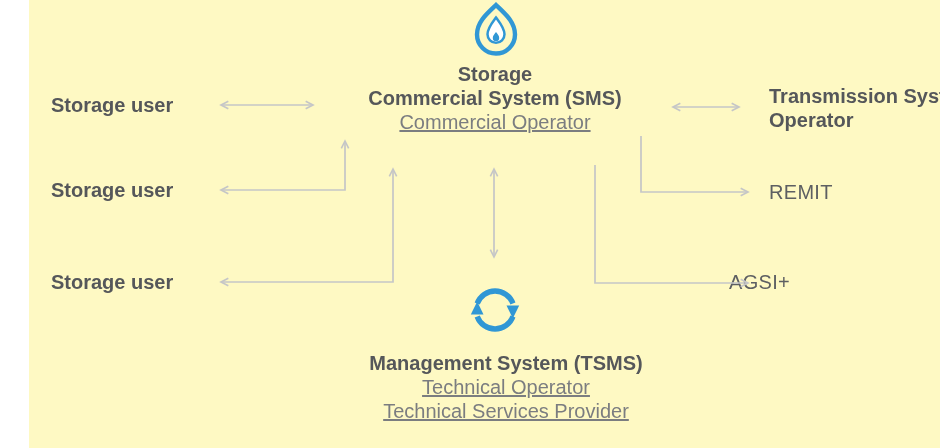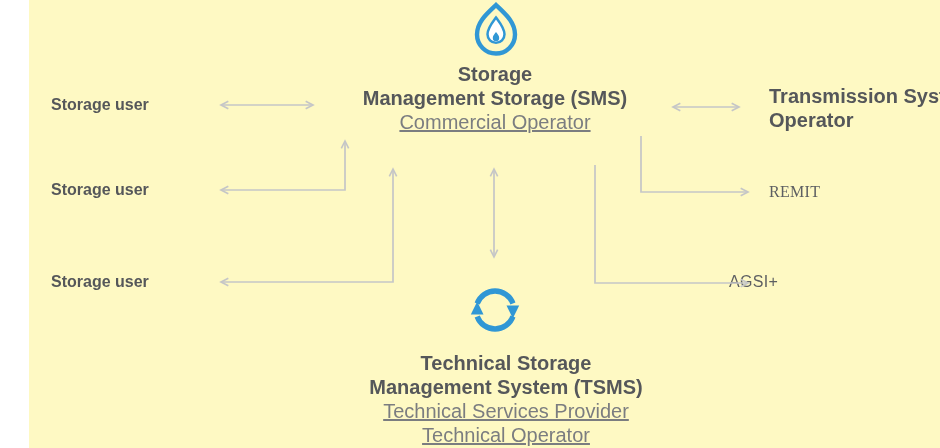--- a/index.html
+++ b/index.html
@@ -6,21 +6,21 @@
   .canvas{
     position:relative;
     width:940px;height:448px;
     background:#fef9c3;
     font-family:"Liberation Sans", sans-serif;
     overflow:hidden;
     margin-left:29px;
   }
   .lbl{
     position:absolute;
-    font-size:16px;line-height:24px;
+    font-size:20px;line-height:24px;
     color:#55575A;font-weight:700;
     white-space:nowrap;
   }
   .lbl.plain{font-weight:400;color:#5D5F62;letter-spacing:0.3px;}
   .center-block{
     position:absolute;text-align:center;
     font-size:20px;line-height:24px;color:#55575A;
   }
   .center-block .bold{font-weight:700;color:#55575A;}
   .center-block .muted{font-weight:400;color:#7B7D80;text-decoration:underline;}
@@ -38,45 +38,44 @@
 
   <div class="icon-wrap" style="left:441px;top:2px;">
     <svg width="52" height="58" viewBox="0 0 52 58" aria-hidden="true">
       <path d="M26,3 C16.5,12 7,20 7,32.5 A19,19 0 0 0 45,32.5 C45,20 35.5,12 26,3 Z" fill="none" stroke="#3097D5" stroke-width="4.4"></path>
       <path d="M26,15.5 C21.8,21.2 17.5,26.1 17.5,32.3 A8.5,8.5 0 0 0 34.5,32.3 C34.5,26.1 30.2,21.2 26,15.5 Z" fill="#ffffff" stroke="#3097D5" stroke-width="2.5"></path>
       <path d="M26,30 C24.4,32.1 22.8,33.7 22.8,35.9 A3.2,3.2 0 0 0 29.2,35.9 C29.2,33.7 27.6,32.1 26,30 Z" fill="#3097D5"></path>
     </svg>
   </div>
   <div class="center-block" style="left:296px;top:62px;width:340px;">
     <div class="bold">Storage</div>
-    <div class="bold">Management Storage (SMS)</div>
+    <div class="bold">Commercial System (SMS)</div>
     <div class="muted">Commercial Operator</div>
   </div>
 
   <div class="icon-wrap" style="left:438px;top:282px;">
     <svg width="56" height="58" viewBox="0 0 56 58" aria-hidden="true">
       <path d="M10.2,21.5 A19,19 0 0 1 45.9,21.5" fill="none" stroke="#3097D5" stroke-width="5.4"></path>
       <path d="M45.9,34.5 A19,19 0 0 1 10.2,34.5" fill="none" stroke="#3097D5" stroke-width="5.4"></path>
       <path d="M39.5,23.5 L52.2,23.5 L45.8,36.5 Z" fill="#3097D5"></path>
       <path d="M3.8,32.5 L16.5,32.5 L10.2,19.5 Z" fill="#3097D5"></path>
     </svg>
   </div>
   <div class="center-block" style="left:307px;top:351px;width:340px;">
-    <div class="bold">Technical Storage</div>
     <div class="bold">Management System (TSMS)</div>
+    <div class="muted">Technical Operator</div>
     <div class="muted">Technical Services Provider</div>
-    <div class="muted">Technical Operator</div>
   </div>
 
   <div class="lbl" style="left:22px;top:93px;">Storage user</div>
   <div class="lbl" style="left:22px;top:178px;">Storage user</div>
   <div class="lbl" style="left:22px;top:270px;">Storage user</div>
 
   <div class="tso">Transmission System Operator</div>
-  <div class="lbl plain" style="left:740px;top:180px;font-family:Liberation Serif, serif;">REMIT</div>
+  <div class="lbl plain" style="left:740px;top:180px;">REMIT</div>
   <div class="lbl plain" style="left:700px;top:270px;">AGSI+</div>
 
   <svg class="overlay" width="940" height="448" viewBox="0 0 940 448">
     <defs>
       <marker id="ah" viewBox="0 0 12 12" refX="10" refY="6" markerWidth="11" markerHeight="11" markerUnits="userSpaceOnUse" orient="auto-start-reverse">
         <path d="M2,2 L10,6 L2,10" fill="none" stroke="#C5C6C7" stroke-width="1.8"></path>
       </marker>
     </defs>
     <g fill="none" stroke="#C5C6C7" stroke-width="1.7">
       <path d="M192,105 H284" marker-start="url(#ah)" marker-end="url(#ah)"></path>

